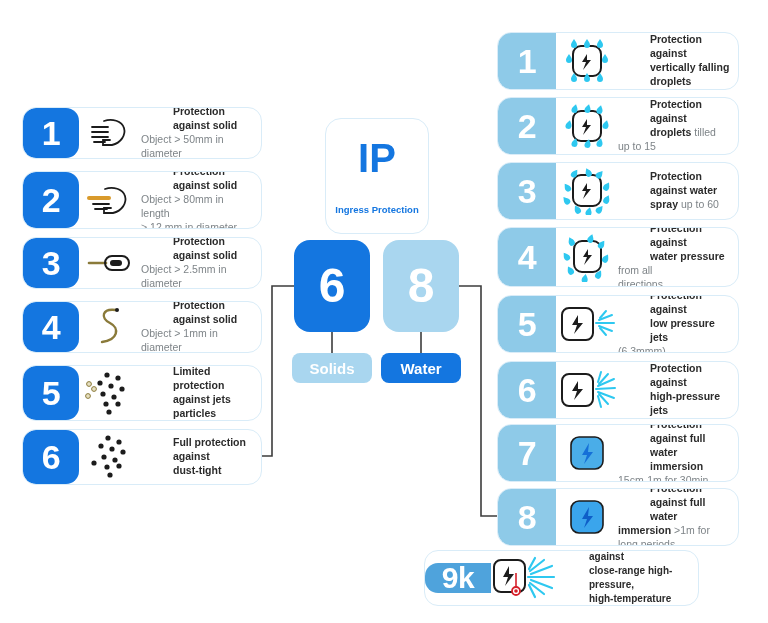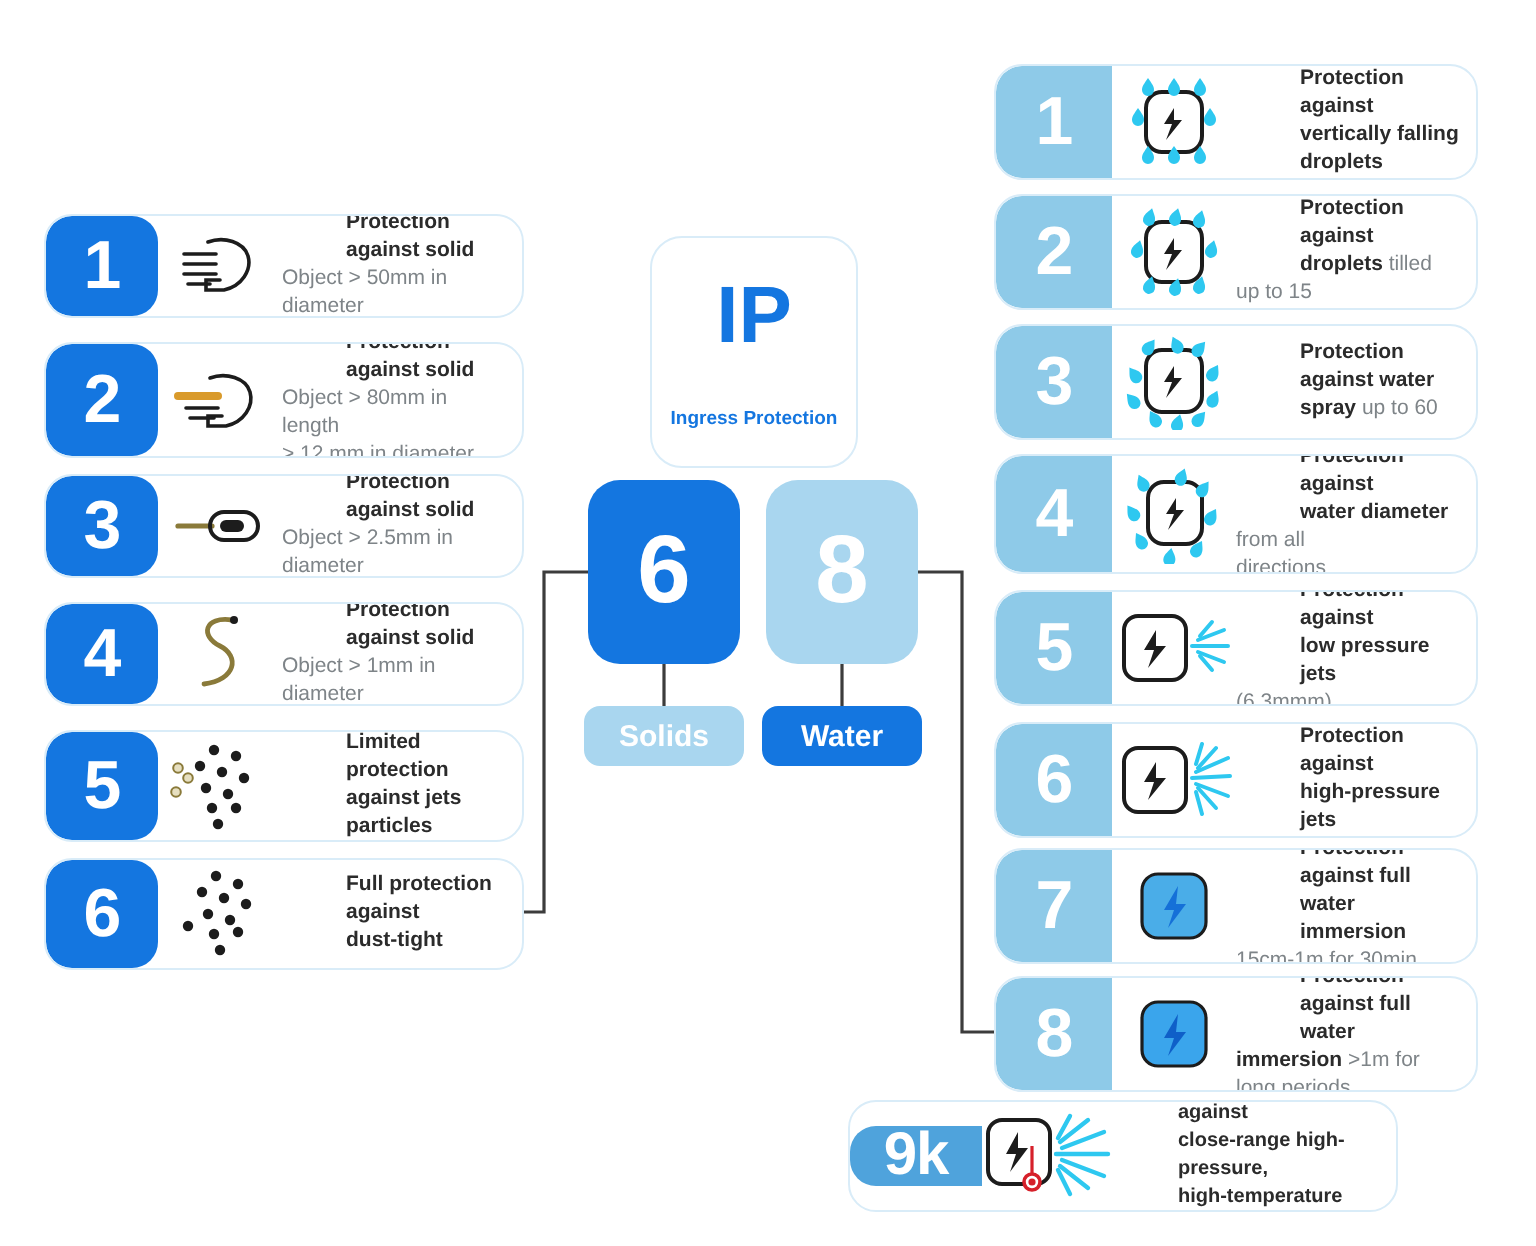--- a/index.html
+++ b/index.html
@@ -423,21 +423,21 @@
           <path d="M45 22 C47 25 48 26 48 28 A3 3 0 0 1 42 28 C42 26 43 25 45 22Z" transform="rotate(30 45 26)"></path>
           <path d="M9 34 C11 37 12 38 12 40 A3 3 0 0 1 6 40 C6 38 7 37 9 34Z" transform="rotate(-30 9 38)"></path>
           <path d="M24 42 C26 45 27 46 27 48 A3 3 0 0 1 21 48 C21 46 22 45 24 42Z" transform="rotate(10 24 46)"></path>
           <path d="M38 38 C40 41 41 42 41 44 A3 3 0 0 1 35 44 C35 42 36 41 38 38Z" transform="rotate(30 38 42)"></path>
         </g>
       </svg>
     </div>
     <div class="text-cell">
       <div class="t-main">Protection against</div>
       <div class="t-line">
-        <span class="t-main">water diameter</span><span class="t-sub"> from all</span>
+        <span class="t-main">water pressure</span><span class="t-sub"> from all</span>
       </div>
       <div class="t-sub">directions</div>
     </div>
   </div>
 
   <div class="card right-card" style="top:295px; height:58px">
     <div class="badge water-badge">
       <span>5</span>
     </div>
     <div class="icon-cell">

